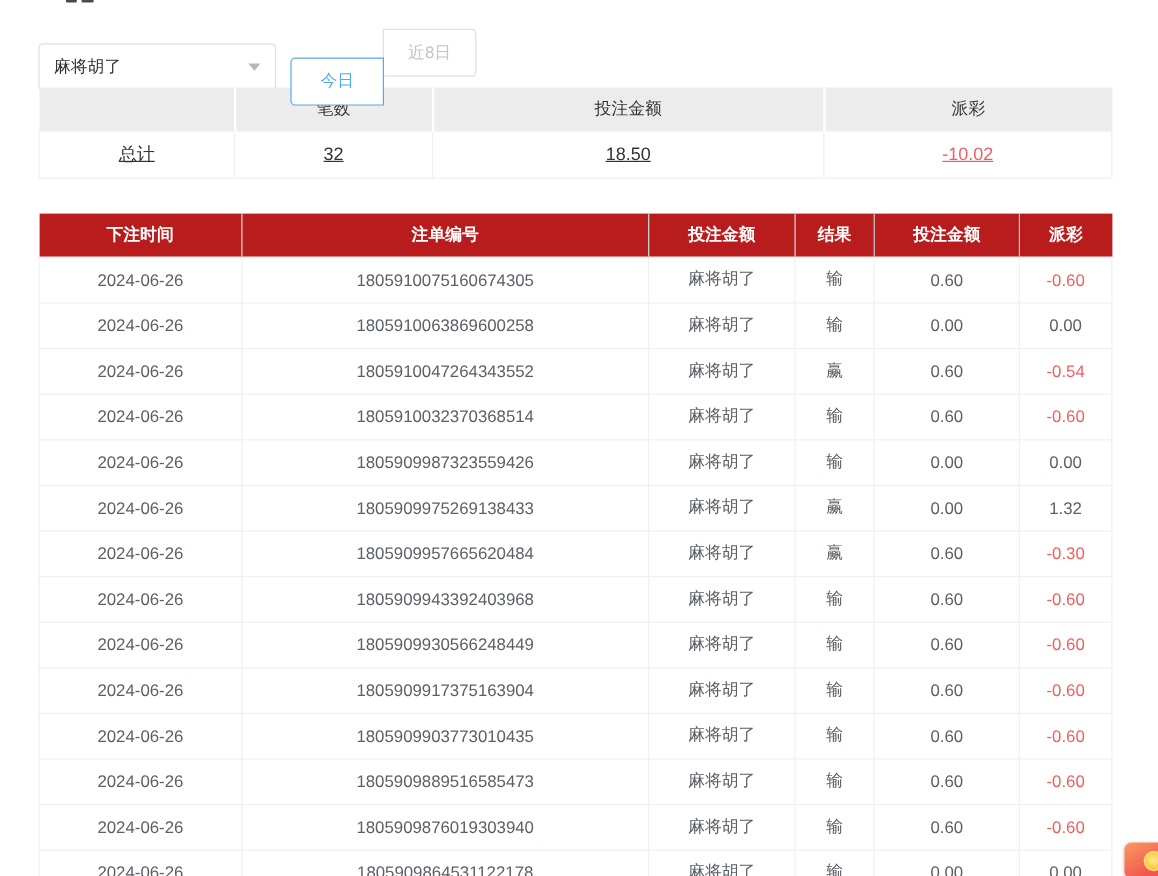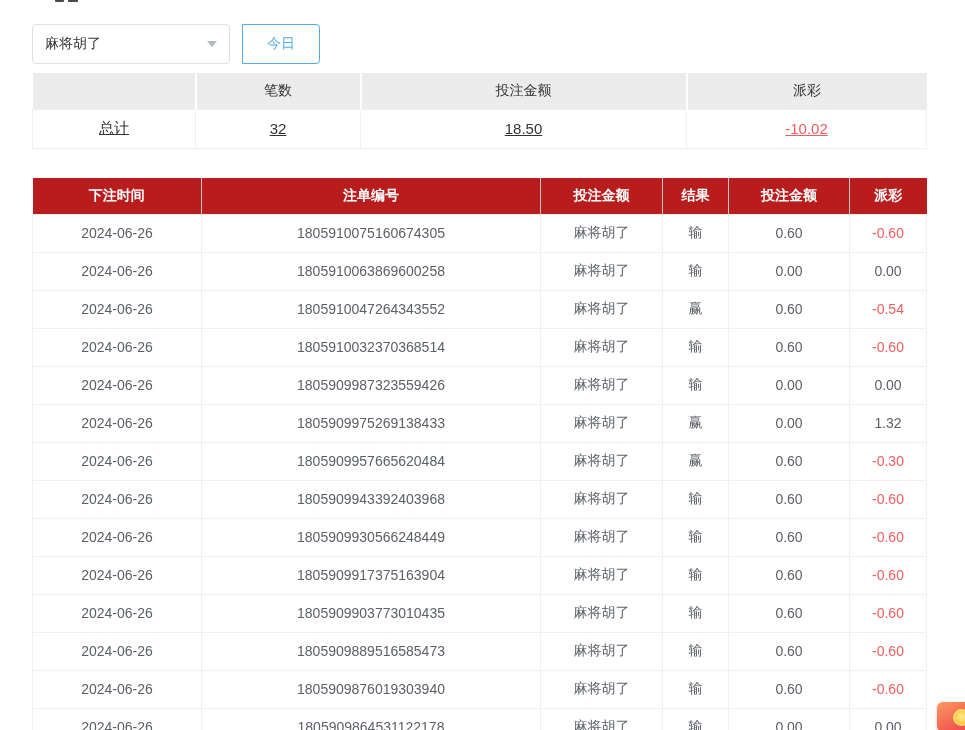--- a/index.html
+++ b/index.html
@@ -35,21 +35,21 @@
   .date-input {
     border:none; outline:none; width:100%; margin-left:8px;
     color:#5a5e66; font-size:14px; font-family:"Liberation Sans",sans-serif; background:transparent;
   }
   .seg { margin-left:12px; display:flex; }
   .seg button {
     width:78px; height:40px; background:#fff; border:1px solid #dcdfe6;
     color:#c0c4cc; font-size:14px; cursor:pointer; margin-left:-1px; padding:0;
     font-family:"Liberation Sans",sans-serif;
   }
-  .seg button:first-child { border-radius:4px 0 0 4px; margin-left:0; }
+  .seg button:first-child { border-radius:4px 0 0 4px; margin-left:0;margin-top:24px; }
   .seg button:last-child { border-radius:0 4px 4px 0; }
   .seg button.active { border-color:#55abe6; color:#55abe6; position:relative; z-index:1; }
   .query-btn {
     margin-left:11px; width:77px; height:40px; background:#4cb4f0; color:#fff;
     border:none; border-radius:4px; font-size:14px; cursor:pointer;
     font-family:"Liberation Sans",sans-serif;
   }
 
   
   table { border-collapse:collapse; table-layout:fixed; }
@@ -99,20 +99,21 @@
 
 <div class="filters">
   <div class="select-box">
     <span>麻将胡了</span>
     <span class="caret"></span>
   </div>
 
 
   <div class="seg">
     <button class="active">今日</button>
+    <button>近8日</button>
   </div>
 
 </div>
 
 <table class="summary-table">
   <colgroup>
       <col style="width:163px">
       <col style="width:165px">
       <col style="width:326px">
       <col style="width:240px">

